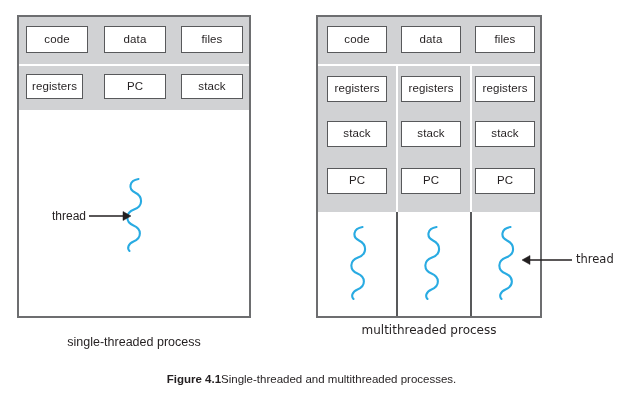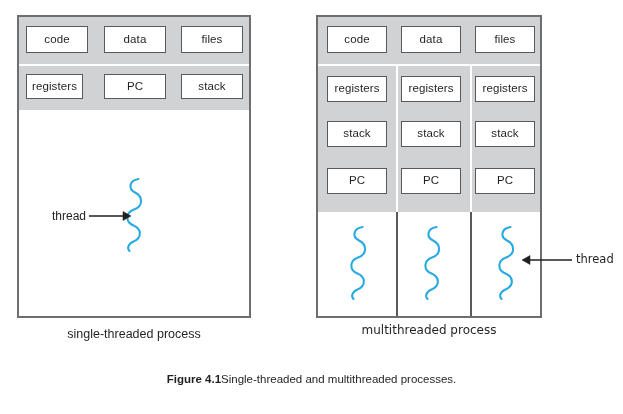--- a/index.html
+++ b/index.html
@@ -166,21 +166,21 @@
                C9,66.8 8,71.5 10.5,74"></path>
     </svg>
 
     <div class="annot-label" style="left:33px; top:193px;">thread</div>
     <svg class="annot-arrow" style="left:70px; top:192px;" width="42" height="14" viewBox="0 0 42 14">
       <line x1="0" y1="7" x2="34" y2="7"></line>
       <polygon points="34,2.5 42,7 34,11.5" stroke-width="0.5"></polygon>
     </svg>
   </div>
 
-  <div class="panel-caption" style="left:17px; top:328px; width:234px;">single-threaded process</div>
+  <div class="panel-caption" style="left:17px; top:336px; width:234px;">single-threaded process</div>
 
   <div class="panel" style="left:316px; top:15px; width:226px; height:303px;">
 
     <div class="band" style="top:0; height:47px;">
       <div class="cell" style="left:9px; top:9px; width:60px; height:27px;">code</div>
       <div class="cell" style="left:83px; top:9px; width:60px; height:27px;">data</div>
       <div class="cell" style="left:157px; top:9px; width:60px; height:27px;">files</div>
     </div>
 
     <div class="band-div" style="top:47px;"></div>

